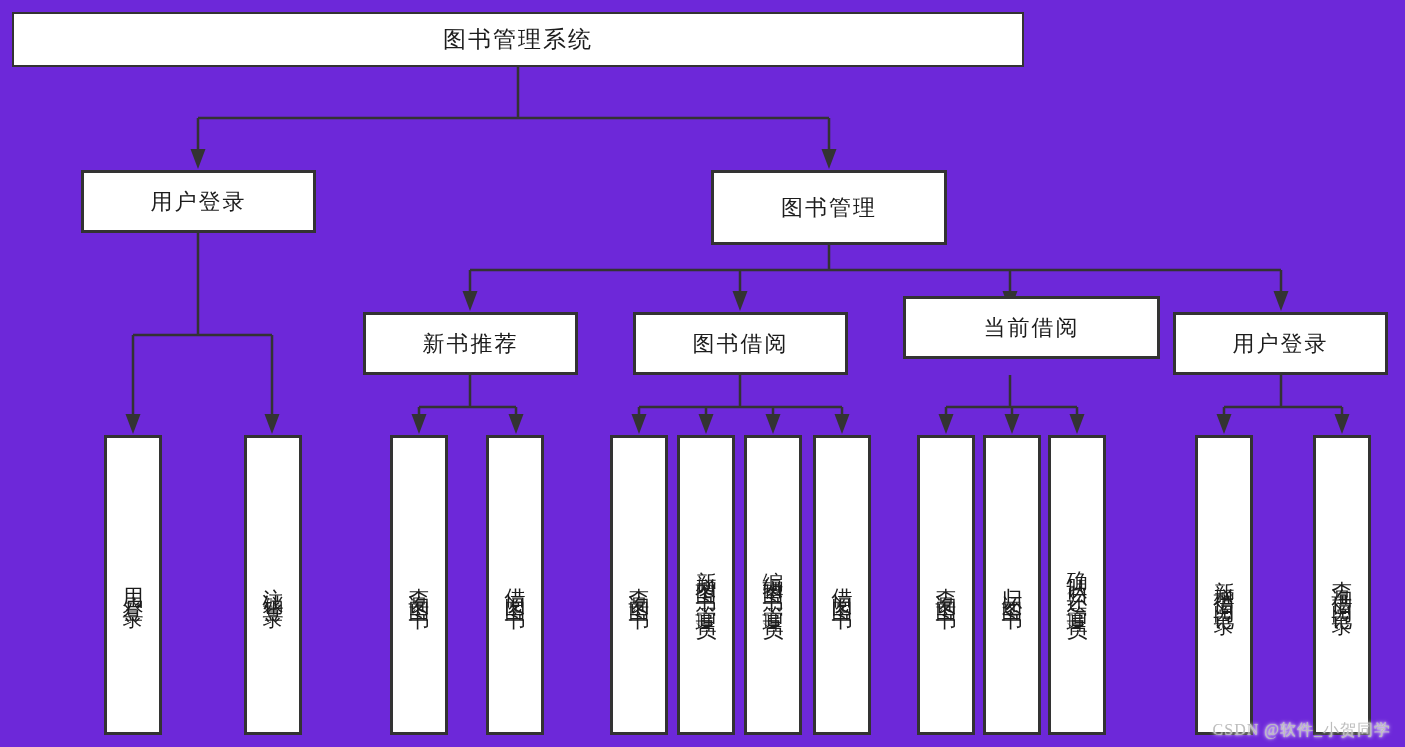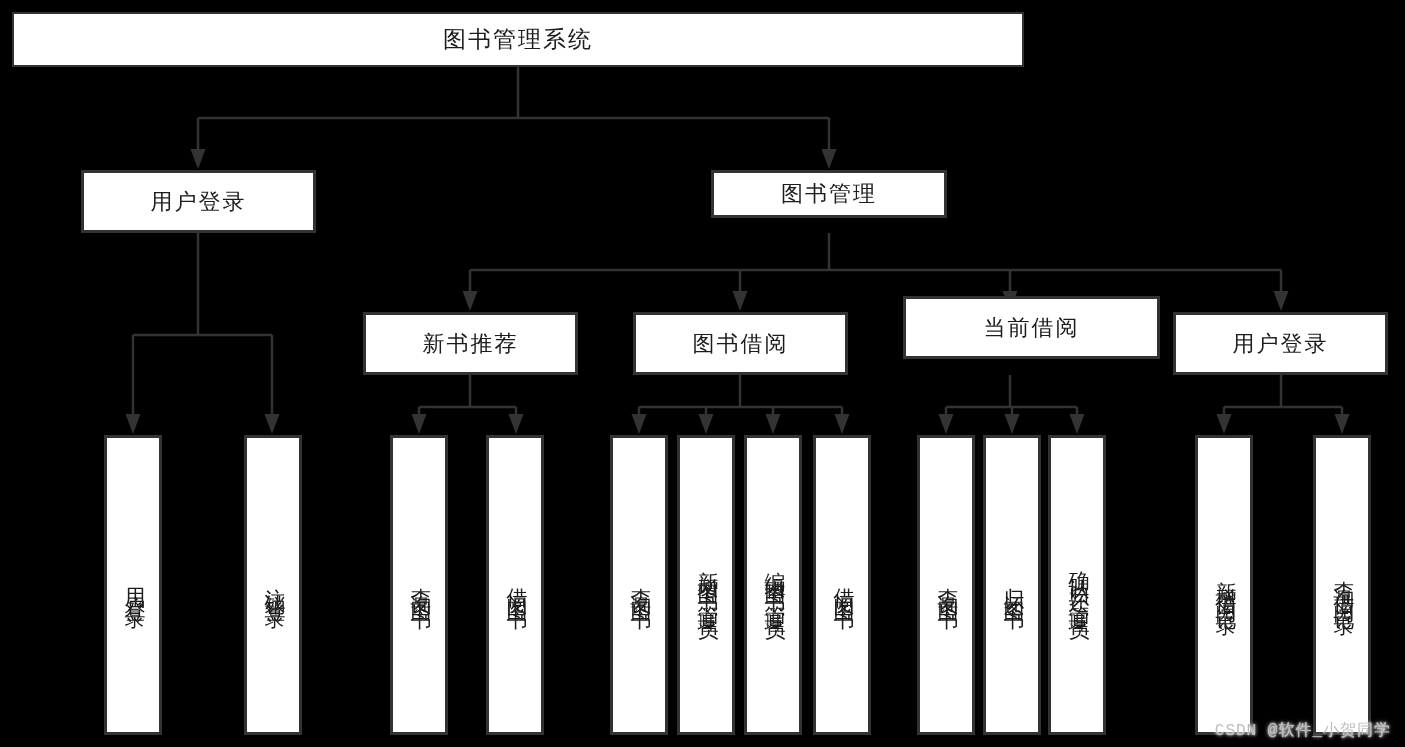--- a/index.html
+++ b/index.html
@@ -1,18 +1,18 @@
 <!DOCTYPE html>
 <html><head>
 <meta charset="utf-8">
 <style>
   html,body { margin:0; padding:0; background:#ffffff; }
   #stage {
-    position:relative; width:1405px; height:747px; background:#000000;
-    font-family:Liberation Mono, monospace; overflow:hidden;
+    position:relative; width:1405px; height:747px; background:#6d28d9;
+    font-family:Liberation Serif, serif; overflow:hidden;
   }
   #wires { position:absolute; left:0; top:0; width:1405px; height:747px; }
   .hnode {
     position:absolute; box-sizing:border-box; background:#ffffff;
     border:3px solid #333333; display:flex; align-items:center; justify-content:center;
     font-size:22px; color:#1c1c1c; letter-spacing:2px; z-index:2;
   }
   .hnode.root { border-width:2px; font-size:23px; }
   .vnode {
     position:absolute; box-sizing:border-box; width:58px; height:300px; top:435px;
@@ -77,21 +77,21 @@
     </g>
   </svg>
 
   <div class="hnode root" style="left:12px; top:12px; width:1012px; height:55px;">
     <span>图书管理系统</span>
   </div>
 
   <div class="hnode" style="left:81px; top:170px; width:235px; height:63px;">
     <span>用户登录</span>
   </div>
-  <div class="hnode" style="left:711px; top:170px; width:236px; height:48px;">
+  <div class="hnode" style="left:711px; top:170px; width:236px; height:75px;">
     <span>图书管理</span>
   </div>
 
   <div class="hnode" style="left:363px; top:312px; width:215px; height:63px;">
     <span>新书推荐</span>
   </div>
   <div class="hnode" style="left:633px; top:312px; width:215px; height:63px;">
     <span>图书借阅</span>
   </div>
   <div class="hnode" style="left:903px; top:296px; width:257px; height:63px;">

